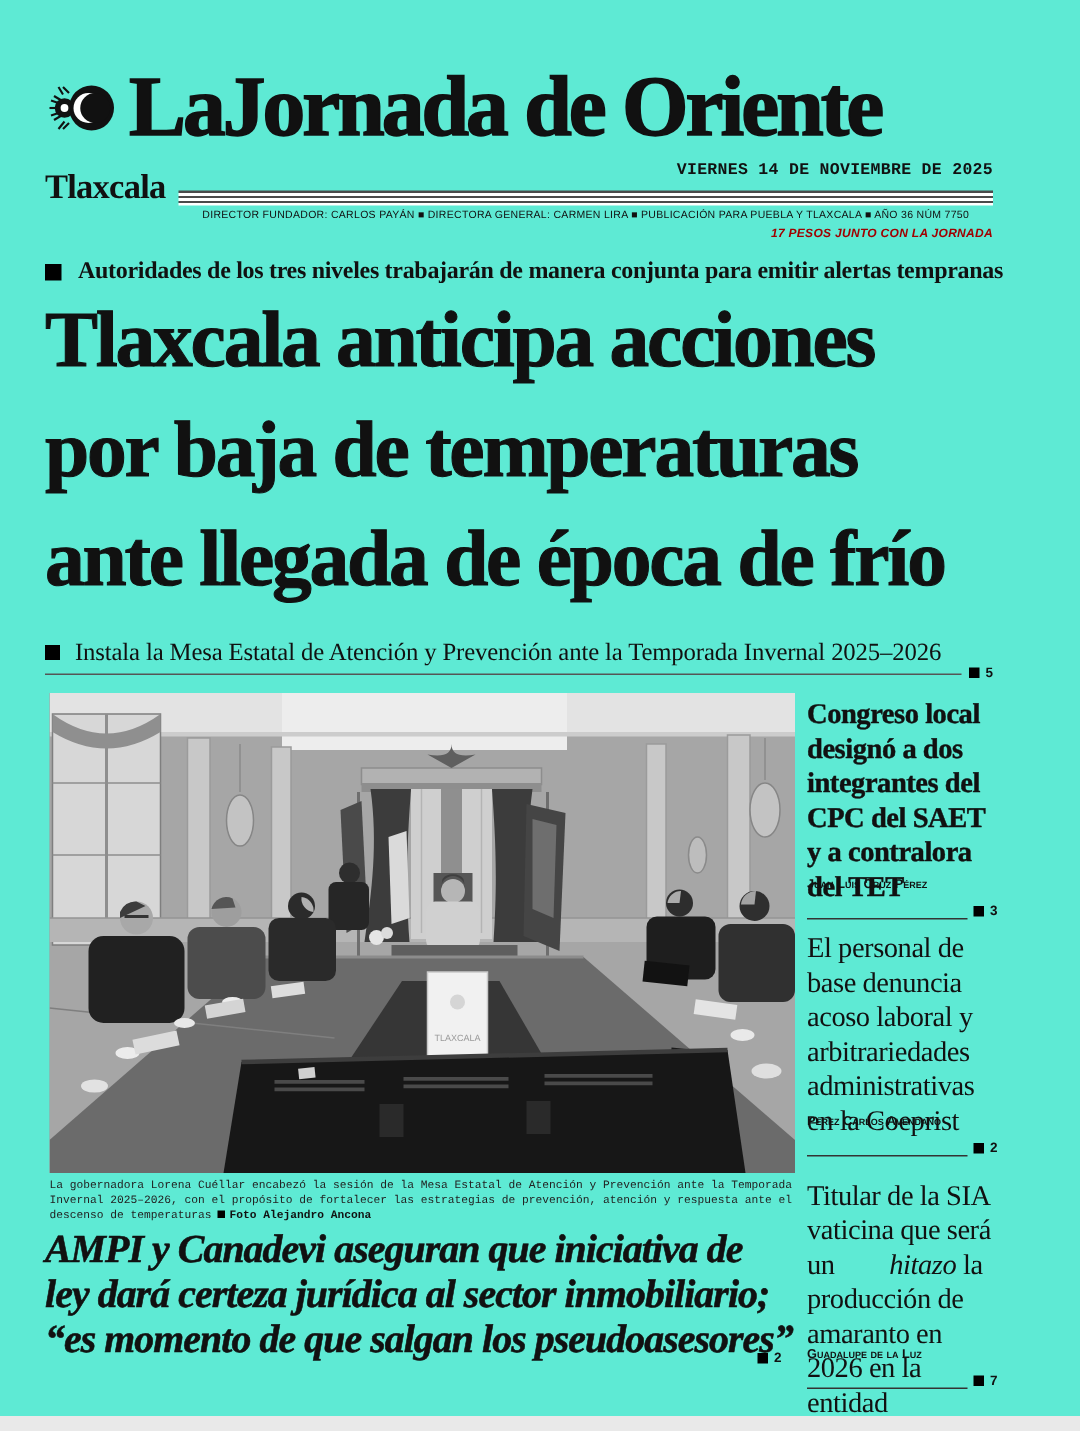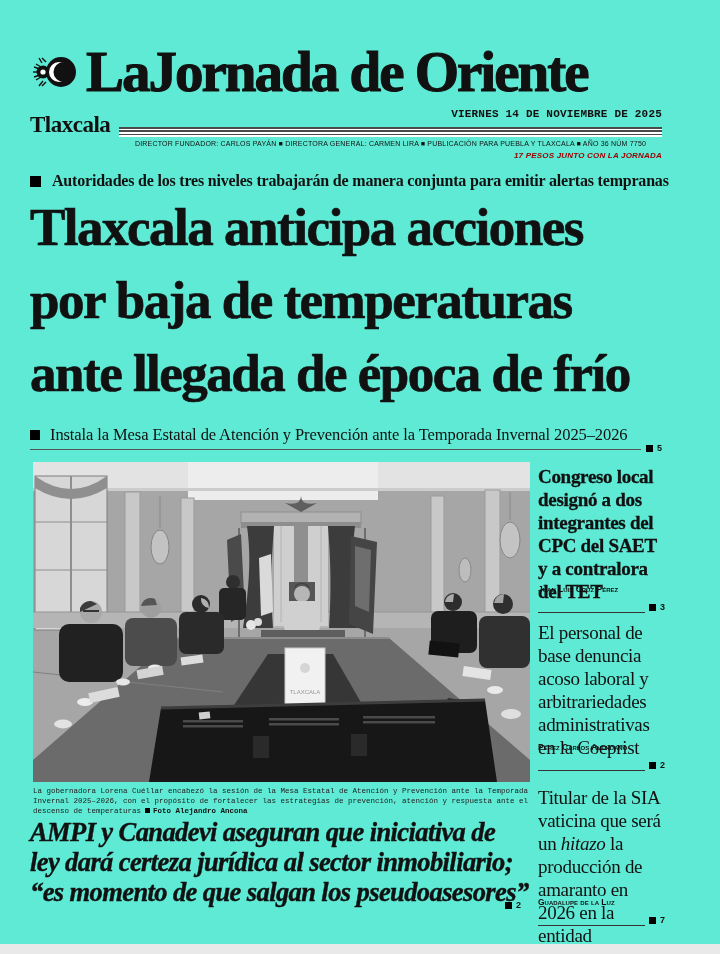--- a/index.html
+++ b/index.html
@@ -72,21 +72,21 @@
   
   .rcol-art { position:absolute; left:538px; width:127px; }
   .rcol-head { font-size:19px; line-height:23px; letter-spacing:-.3px; }
   .rcol-head.bold { font-weight:bold; -webkit-text-stroke:.3px #111; }
   .byline-row { position:absolute; left:538px; width:127px; display:flex; align-items:flex-end; }
   .byline-name {
     flex:1; font-family:"Liberation Sans", sans-serif; font-weight:bold; font-size:8.5px;
     font-variant:small-caps; border-bottom:1px solid #333; padding-bottom:18px; white-space:nowrap;
   }
   .byline-row .pageref { margin-left:4px; padding-bottom:1px; }
-  .ital { font-style:italic; }
+  .ital { font-style:italic;margin-left:32px; }
   
   .bottom-head { position:absolute; left:30px; top:817px; width:505px;font-style:italic; }
   .bottom-head div {
     font-weight:bold; font-size:26.5px; line-height:30px; letter-spacing:-.6px;
     -webkit-text-stroke:.4px #111; white-space:nowrap;
   }
   .bottom-ref { position:absolute; left:505px; top:900px; }
 </style>
 </head>
 <body>

